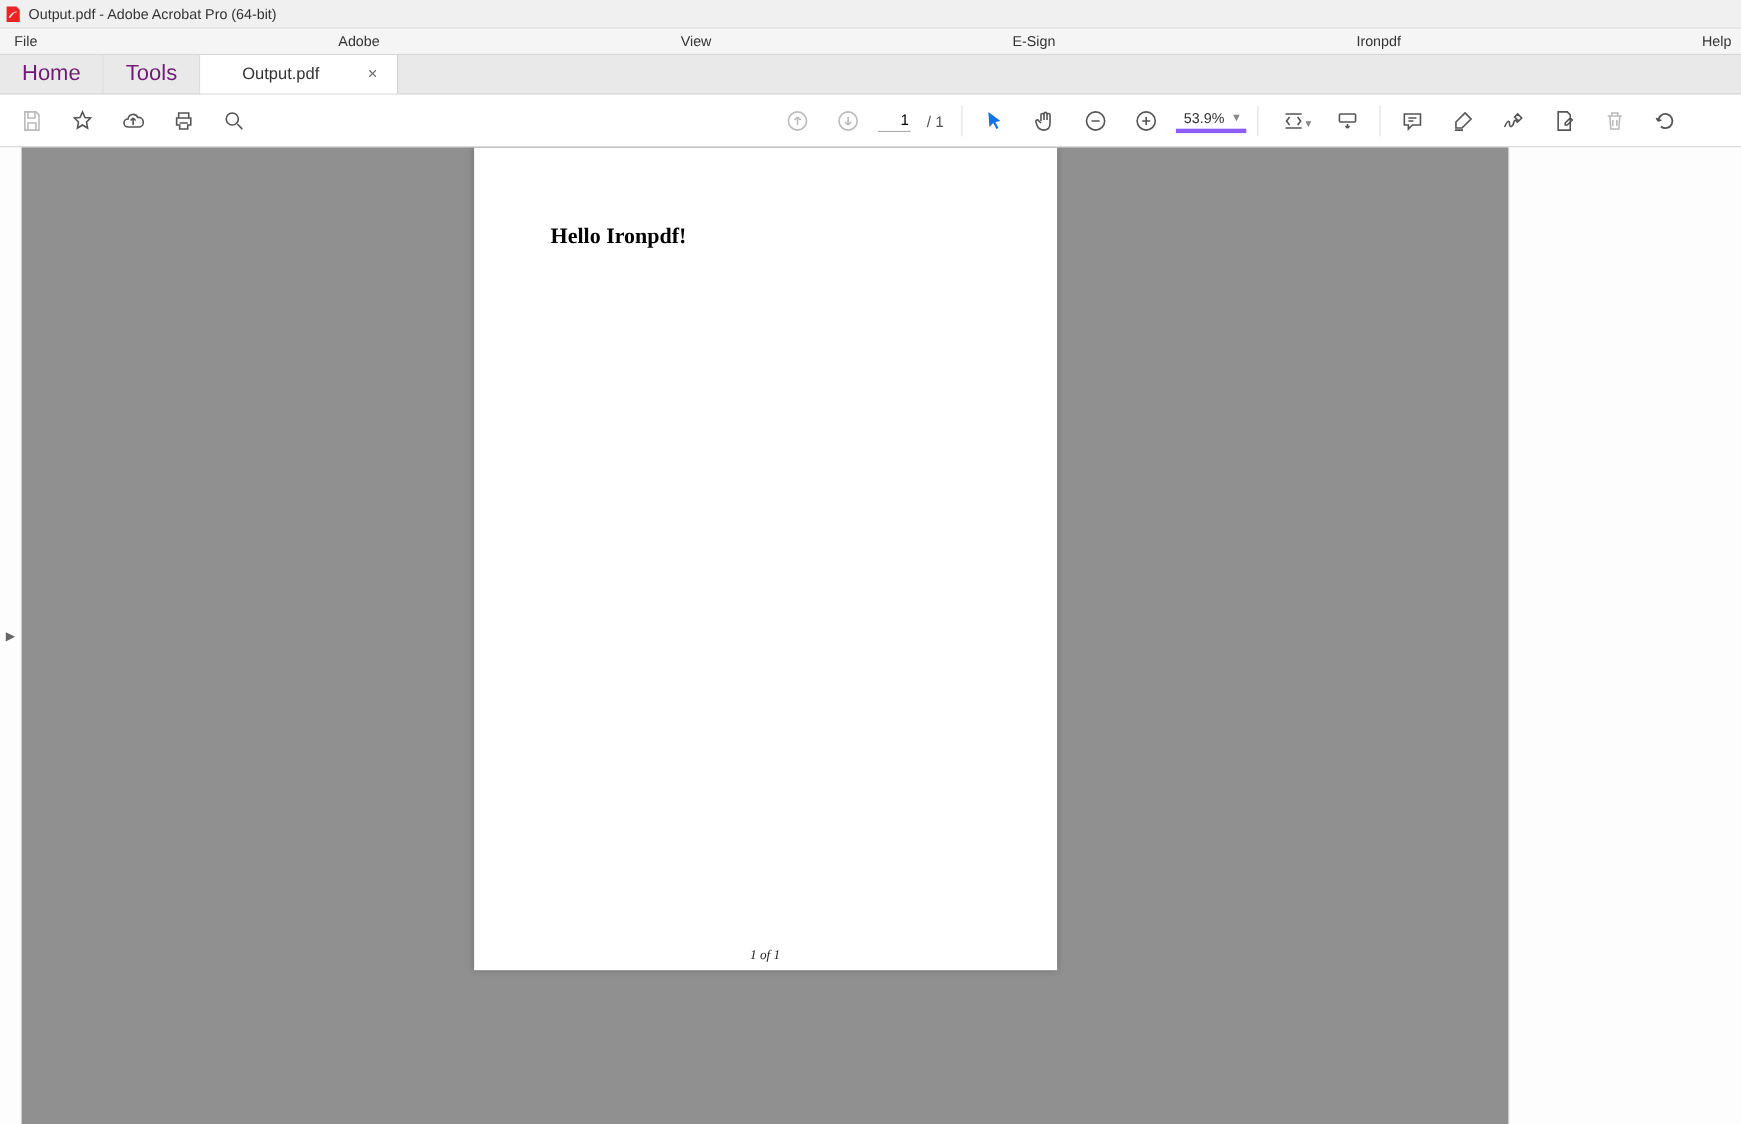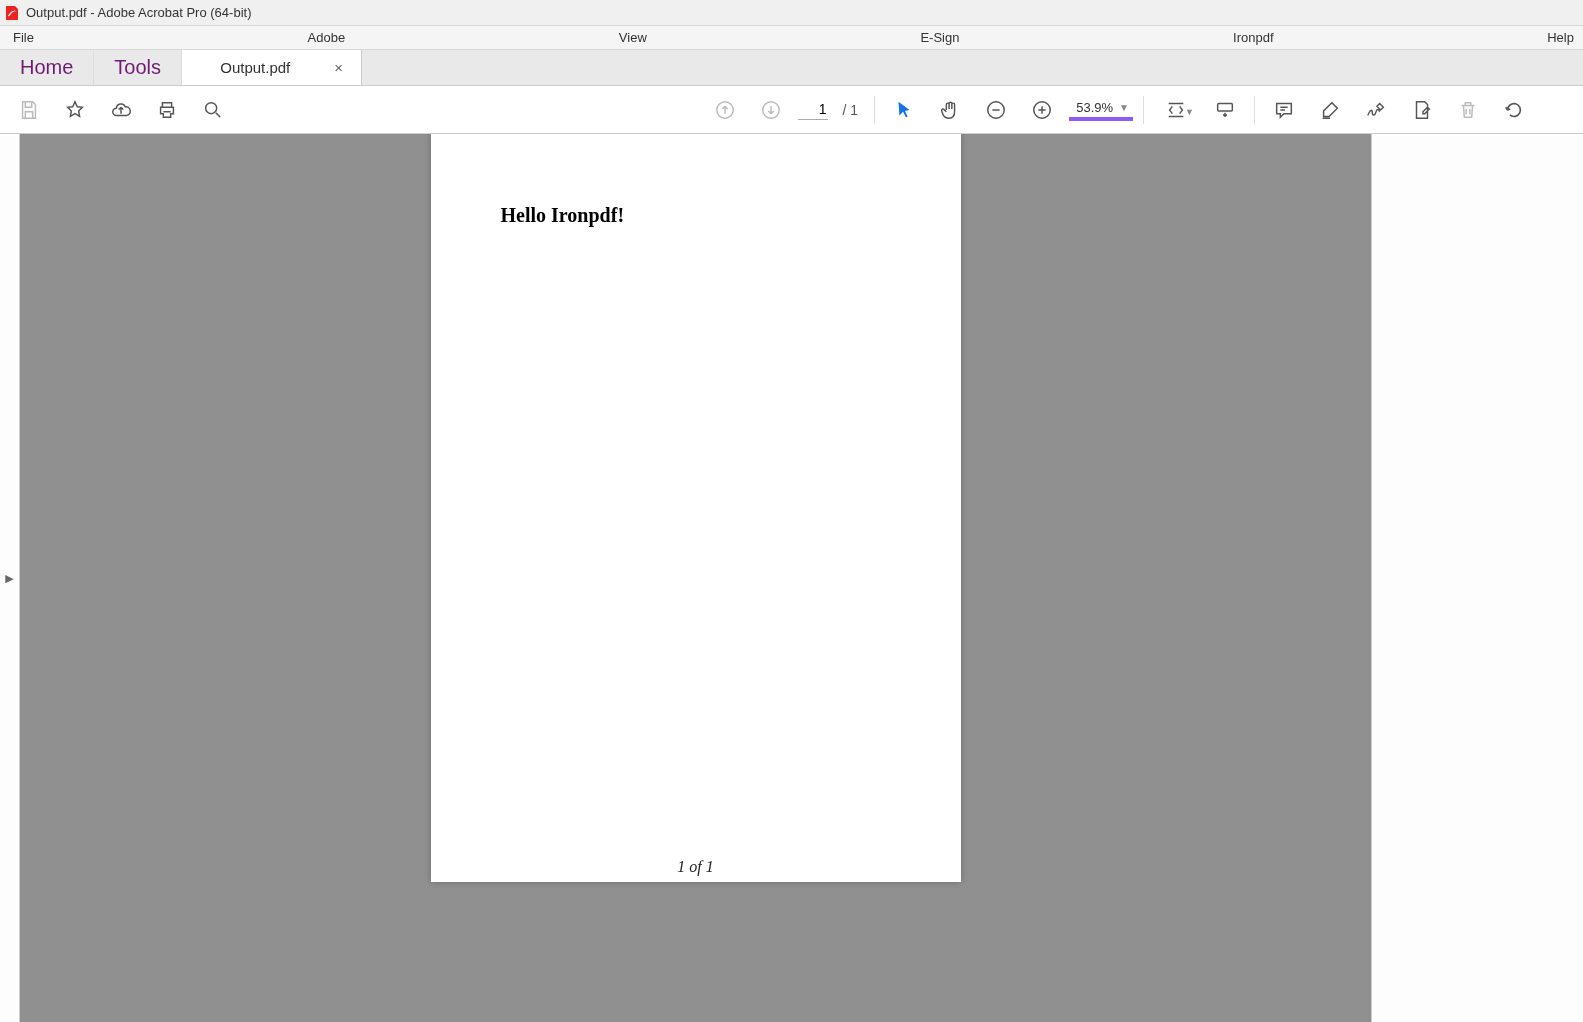--- a/index.html
+++ b/index.html
@@ -170,21 +170,21 @@
       font-weight: bold;
       font-size: 20px;
       color: #000;
     }
     .page-footer {
       position: absolute;
       bottom: 6px; left: 0; right: 0;
       text-align: center;
       font-family: "Times New Roman", serif;
       font-style: italic;
-      font-size: 16px;
+      font-size: 12px;
       color: #222;
     }
   </style>
 </head>
 <body>
 
 <div class="titlebar">
   <span class="app-icon">
     <svg viewBox="0 0 16 16">
         <path fill="#ED2224" d="M2 1h9l3 3v11H2z"></path>

